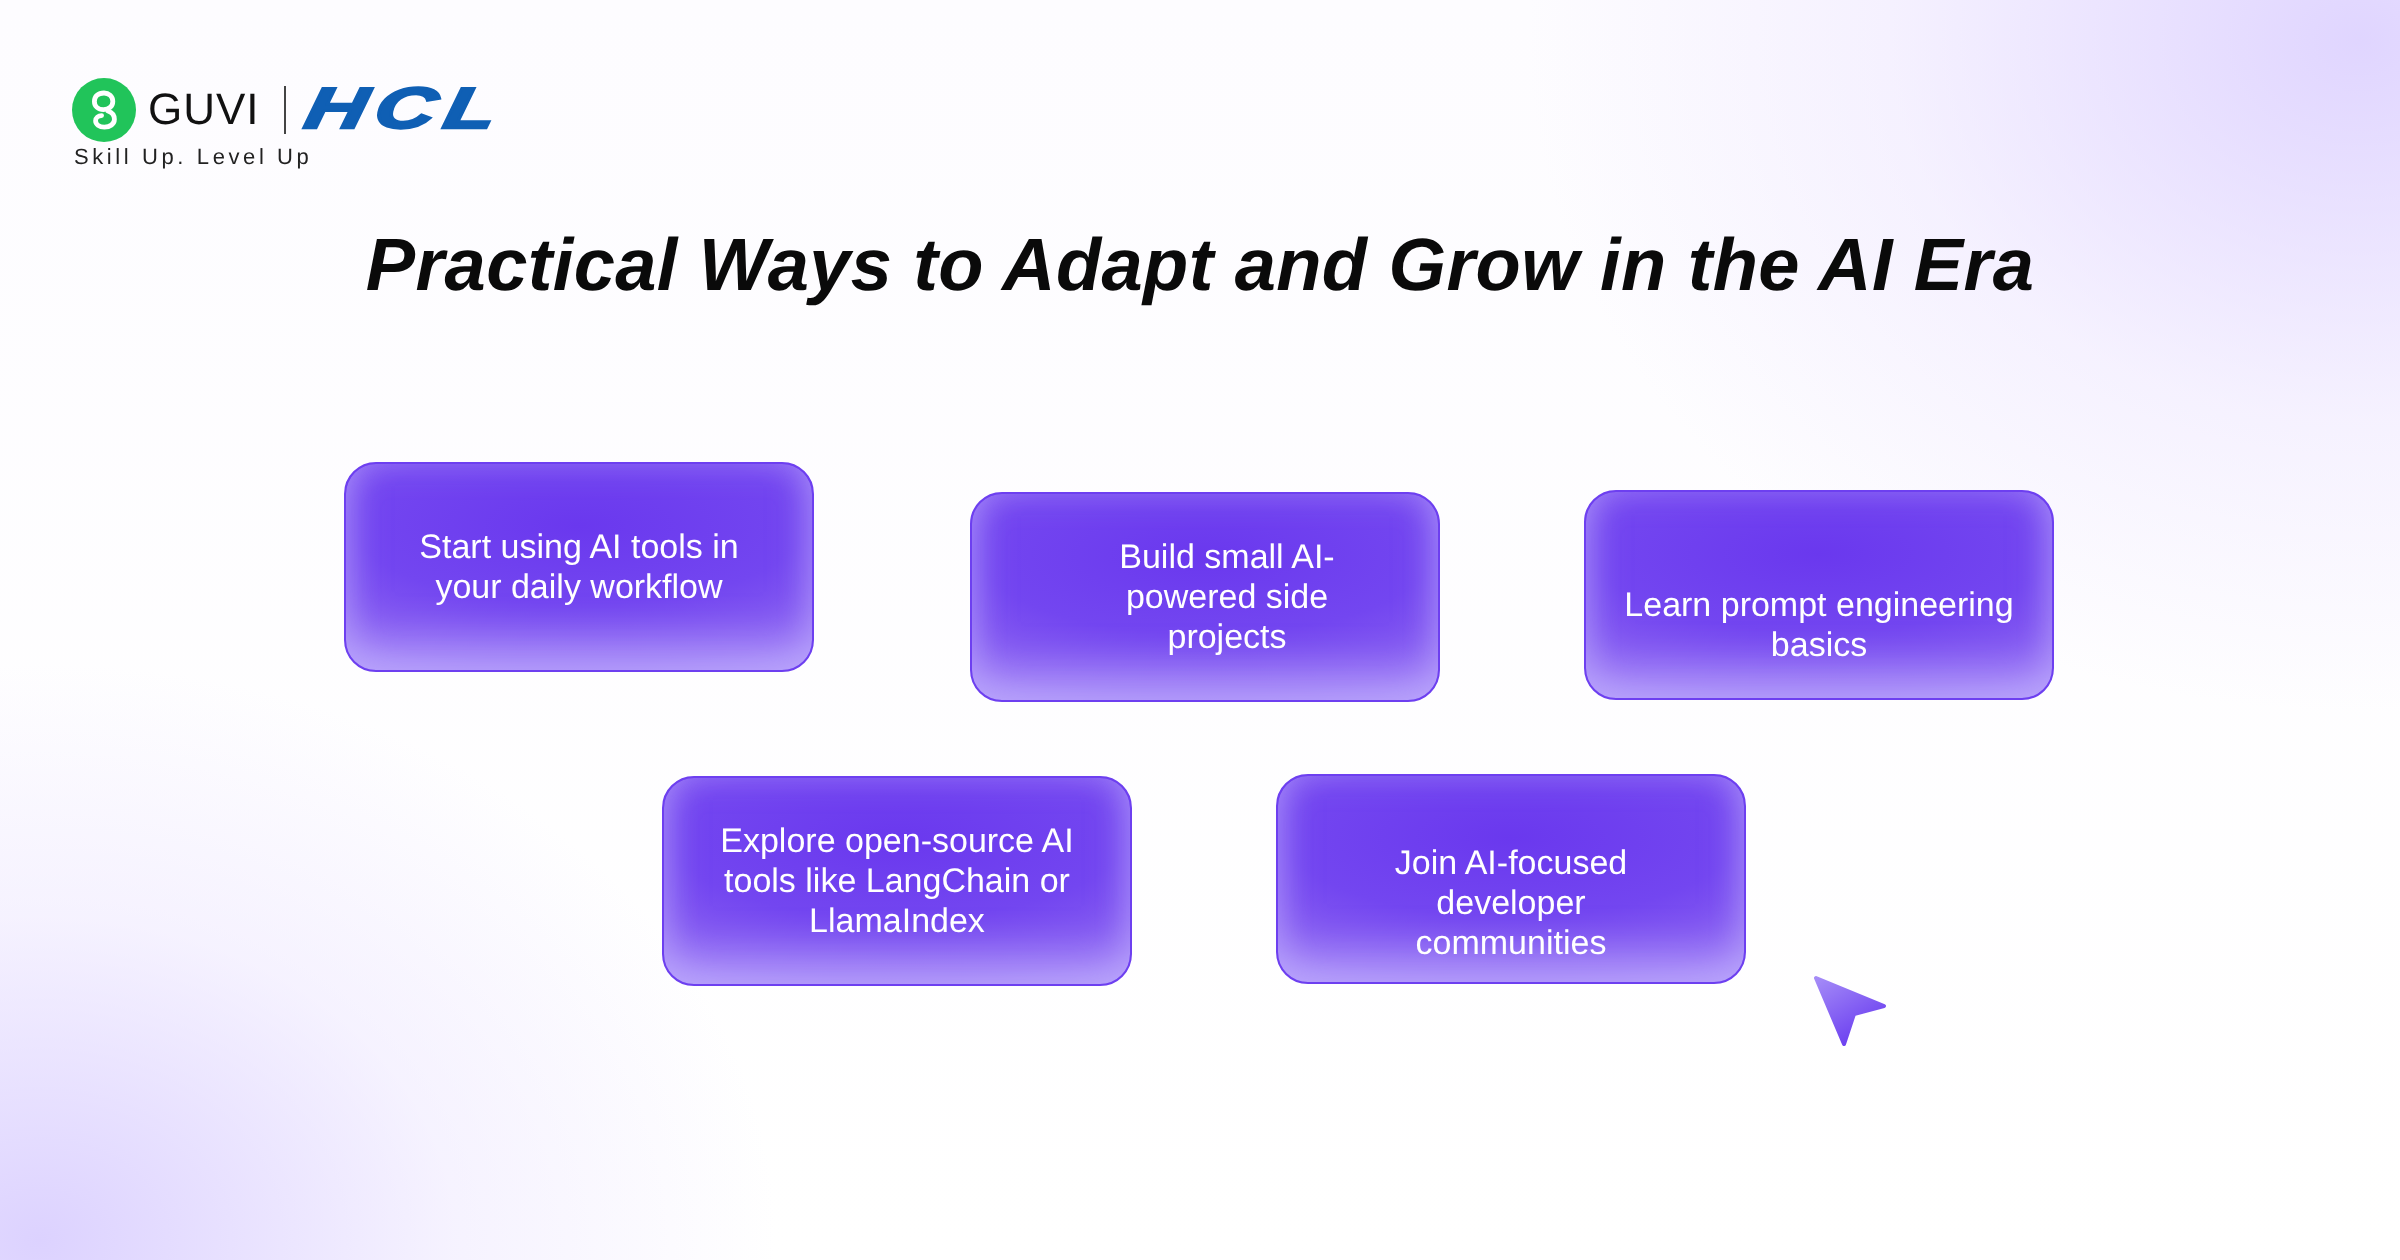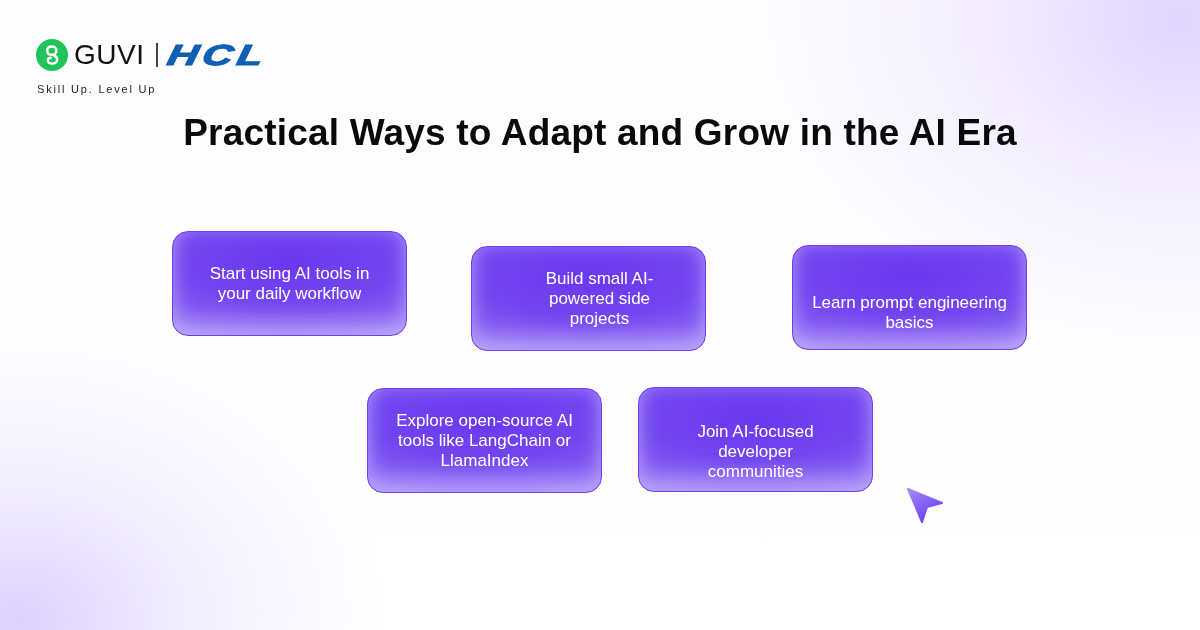--- a/index.html
+++ b/index.html
@@ -20,47 +20,47 @@
     
     .logo { position: absolute; left: 36px; top: 39px; }
     .logo-row { display: flex; align-items: center; height: 32px; }
     .guvi-mark {
       width: 32px; height: 32px; border-radius: 50%;
       background: #21c45a;
       display: flex; align-items: center; justify-content: center;
     }
     .guvi-text {
       font-family: "Liberation Sans", sans-serif;
-      font-size: 28px; font-weight: 500; color: #111;
+      font-size: 22px; font-weight: 500; color: #111;
       margin-left: 6px; letter-spacing: 0.5px; line-height: 32px;
     }
     .logo-divider {
       width: 1.5px; height: 24px; background: #444; margin: 0 10px 0 12px;
     }
     .hcl-text {
       font-family: "Liberation Sans", sans-serif;
       font-size: 29px; font-weight: 900; font-style: italic;
       color: #0f5fb4; letter-spacing: 3px;
       transform: scaleX(1.45) skewX(-8deg); transform-origin: left center;
       line-height: 32px;
       -webkit-text-stroke: 1.2px #0f5fb4;
     }
     .tagline {
       font-family: "Liberation Sans", sans-serif;
       font-size: 11px; color: #222; letter-spacing: 1.8px;
-      margin-top: 12px; margin-left: 1px;
+      margin-top: 2px; margin-left: 1px;
     }
 
     
     .title {
       position: absolute; left: 0; right: 0; top: 109px;
       text-align: center;
       font-family: "Liberation Sans", sans-serif;
       font-weight: 700; font-size: 37px; line-height: 48px;
-      color: #0a0a0a; letter-spacing: 0.2px;
+      color: #0a0a0a; letter-spacing: 0.2px; font-style: italic;
     }
 
     
     .card {
       position: absolute;
       width: 235px; height: 105px;
       border-radius: 16px;
       border: 1.5px solid #6d3ff0;
       background:
         radial-gradient(ellipse 120% 95% at 50% 30%, #6a38ee 0%, #7346f0 40%, #8b63f2 70%, #b29cf7 100%);
@@ -70,23 +70,23 @@
       cursor: pointer;
     }
     .card-label {
       color: #ffffff;
       font-family: "Liberation Sans", sans-serif;
       font-size: 17px; line-height: 20px;
       text-align: center;
       font-weight: 400;
     }
     .c1 { left: 172px; top: 231px; }
-    .c2 { left: 471px; top: 246px; padding-left: 40px; }
+    .c2 { left: 485px; top: 246px; padding-left: 40px; }
     .c3 { left: 792px; top: 245px; }
-    .c4 { left: 331px; top: 388px; margin-left: 36px; }
+    .c4 { left: 331px; top: 388px; }
     .c5 { left: 638px; top: 387px; }
 
     .c1 .card-label { width: 190px; }
     .c2 .card-label { width: 150px; }
     .c3 .card-label { width: 200px; margin-top: 31px; }
     .c4 .card-label { width: 215px; }
     .c5 .card-label { width: 170px; margin-top: 25px; }
 
     .cursor { position: absolute; left: 905px; top: 486px; width: 40px; height: 40px; }
   </style>

